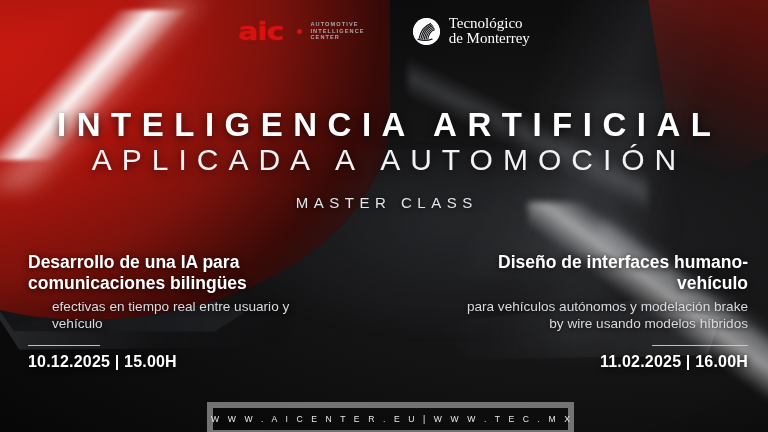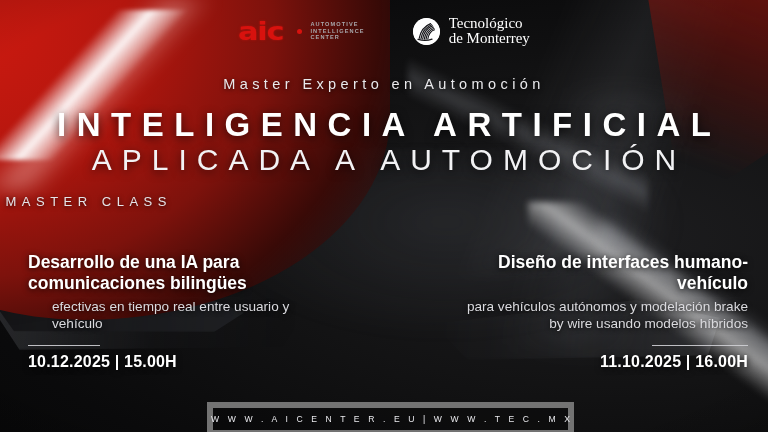--- a/index.html
+++ b/index.html
@@ -151,22 +151,22 @@
     text-indent:10.5px;
     text-shadow:0 2px 10px rgba(0,0,0,.7);
   }
   .title2{
     position:absolute;top:143px;left:0;right:0;text-align:center;
     font-size:30px;font-weight:300;letter-spacing:10px;color:#f2f2f4;
     text-indent:10px;
     text-shadow:0 2px 10px rgba(0,0,0,.7);
   }
   .subkicker{
-    position:absolute;top:194px;left:0;right:0;
-    font-size:13px;letter-spacing:5.5px;color:#e4e4e8;font-weight:400;
+    position:absolute;top:194px;left:0;right:0;text-align:center;
+    font-size:15px;letter-spacing:5.5px;color:#e4e4e8;font-weight:400;
     text-indent:5.5px;
     text-shadow:0 1px 5px rgba(0,0,0,.8);
   }
 
   
   .session{position:absolute;top:252px;width:300px;}
   .session.left{left:28px;text-align:left;}
   .session.right{right:20px;text-align:right;width:310px;}
   .s-title{
     font-size:17.5px;font-weight:700;color:#ffffff;line-height:1.18;
@@ -249,37 +249,36 @@
             <path d="M5.0 21.3 C9.5 22.6 14.8 22.6 19.0 21.1" fill="none" stroke="#16161a" stroke-width="1.3" stroke-linecap="round"></path>
           </svg>
         </span>
         <span class="tec-words">
           <div class="tec-l1">Tecnológico</div>
           <div class="tec-l2">de Monterrey</div>
         </span>
       </div>
     </div>
 
-    <div class="kicker">Master Experto en Automoción</div>
     <div class="title1">INTELIGENCIA ARTIFICIAL</div>
     <div class="title2">APLICADA A AUTOMOCIÓN</div>
     <div class="subkicker">MASTER CLASS</div>
 
     <div class="session left">
       <div class="s-title">Desarrollo de una IA para comunicaciones bilingües</div>
       <div class="s-desc">efectivas en tiempo real entre usuario y vehículo</div>
       <div class="s-rule"></div>
       <div class="s-date">10.12.2025 | 15.00H</div>
     </div>
 
     <div class="session right">
       <div class="s-title">Diseño de interfaces humano-vehículo</div>
       <div class="s-desc">para vehículos autónomos y modelación brake by wire usando modelos híbridos</div>
       <div class="s-rule"></div>
-      <div class="s-date">11.10.2025 | 16.00H</div>
+      <div class="s-date">11.02.2025 | 16.00H</div>
     </div>
 
     <div class="footer-box">
       <span class="footer-text">W W W . A I C E N T E R . E U     |     W W W . T E C . M X</span>
     </div>
 
   </div>
 </div>
 
 </body></html>

